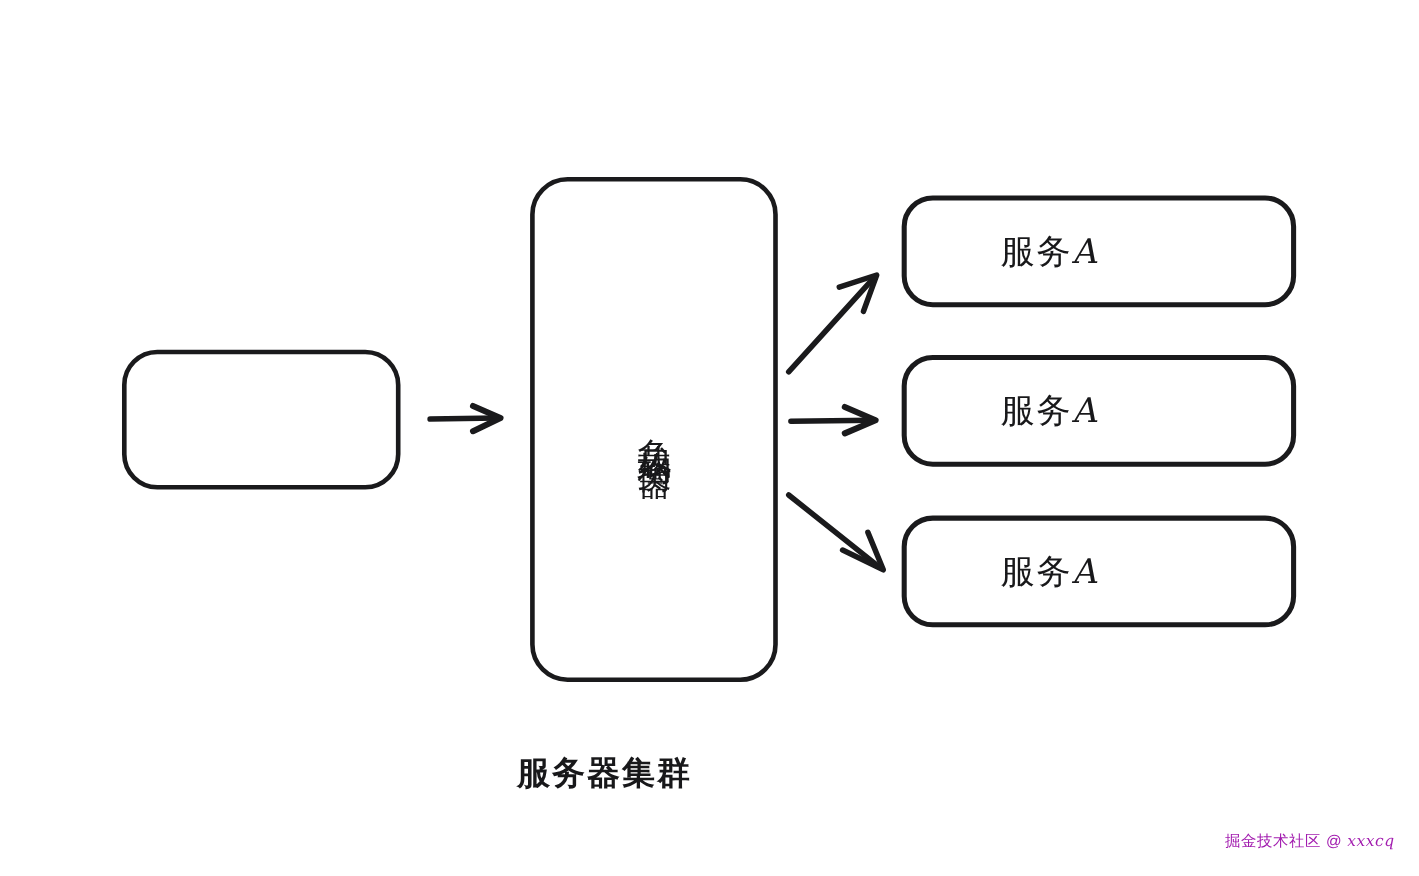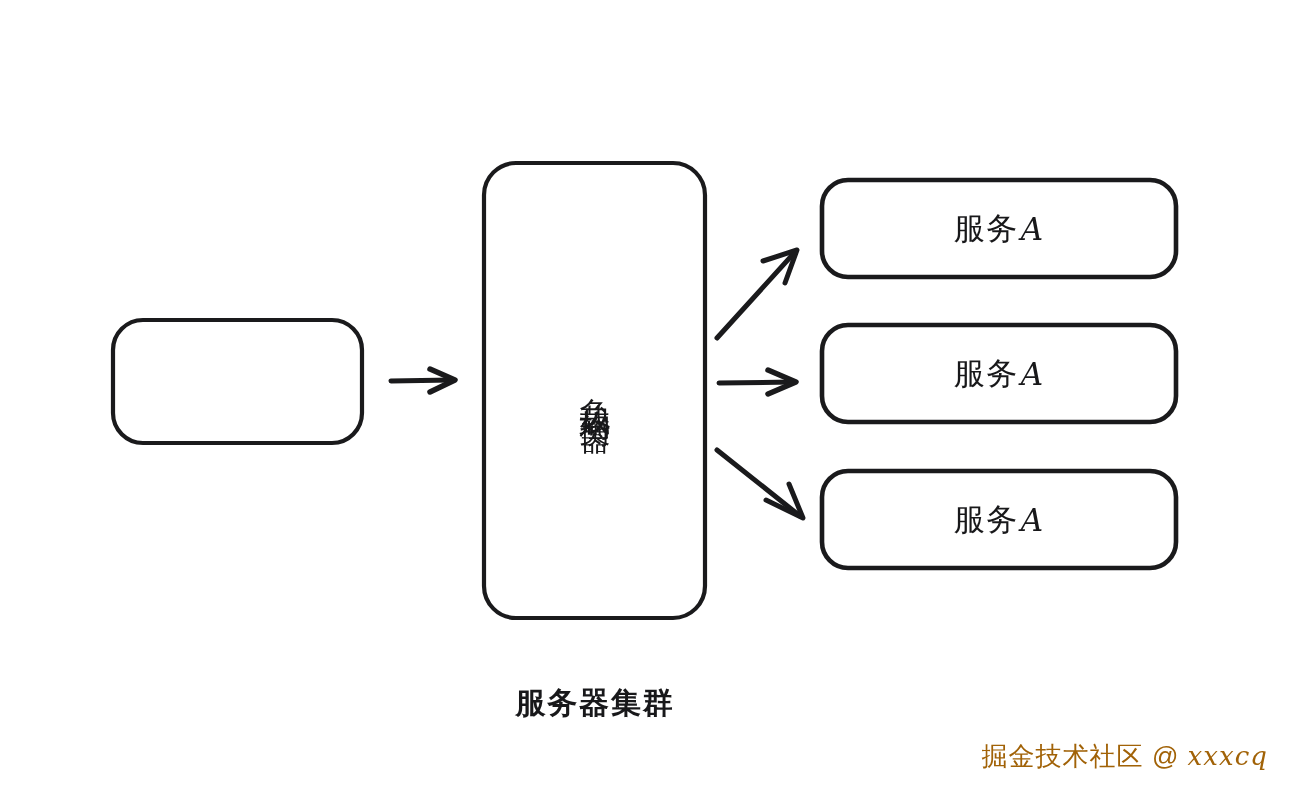--- a/index.html
+++ b/index.html
@@ -50,21 +50,21 @@
     width: 221px;
     height: 455px;
     font-size: 31px;
     writing-mode: vertical-rl;
     text-orientation: upright;
     line-height: 1.42;
     letter-spacing: 0.22em;
   }
   
   .service-label {
-    left: 822px;
+    left: 778px;
     width: 354px;
     height: 97px;
     font-size: 31px;
   }
   .service-label .cn {
     letter-spacing: 0.05em;
   }
   .service-label .suffix {
     font-family: "DejaVu Serif", "Liberation Serif", serif;
     font-style: italic;
@@ -74,35 +74,35 @@
   #service-label-0 { top: 180px; }
   #service-label-1 { top: 325px; }
   #service-label-2 { top: 471px; }
 
   
   #cluster-caption {
     position: absolute;
     left: 470px;
     top: 683px;
     width: 250px;
-    text-align: center;
+    text-align: left;
     font-size: 30px;
     font-weight: 700;
     color: #18181a;
     letter-spacing: 0.06em;
     user-select: none;
   }
 
   
   #watermark {
     position: absolute;
     right: 22px;
     bottom: 22px;
-    font-size: 26px;
-    color: #a16207;
+    font-size: 14px;
+    color: #a21caf;
     letter-spacing: 0.04em;
     white-space: nowrap;
     user-select: none;
   }
   #watermark .wm-handle {
     font-family: "DejaVu Serif", "Liberation Serif", serif;
     font-style: italic;
   }
 </style>
 </head>

